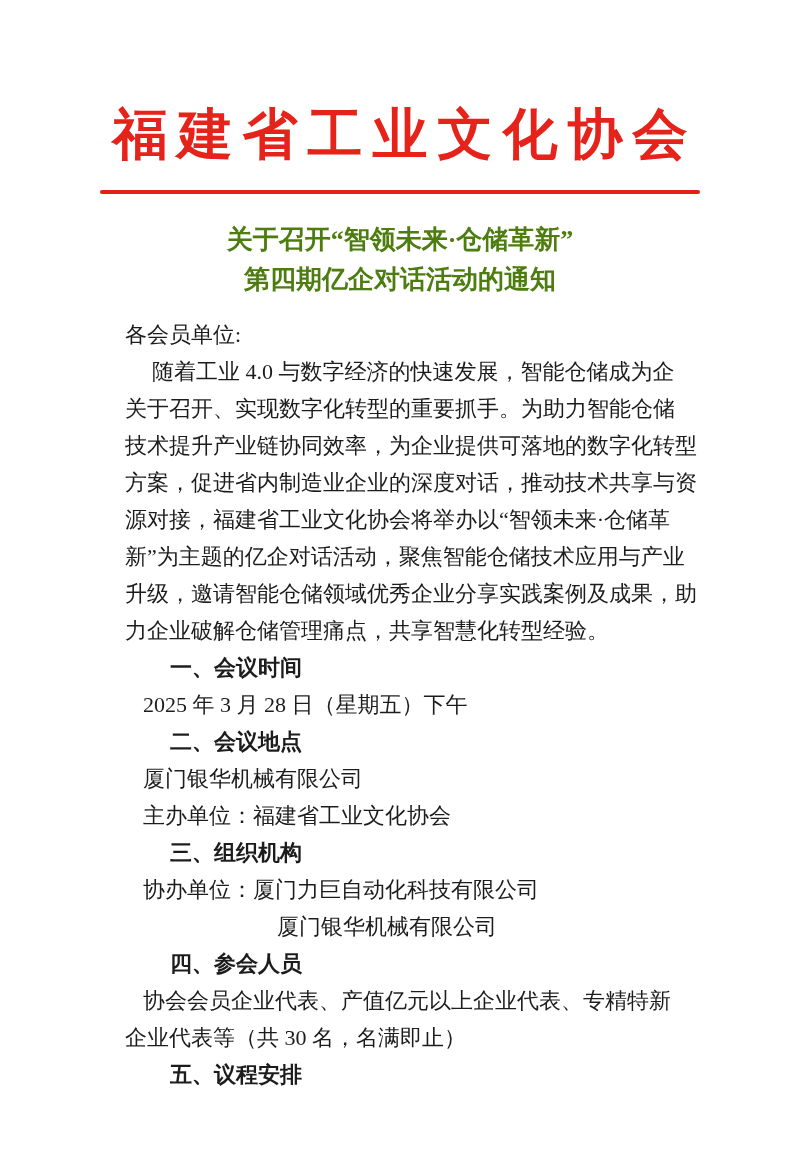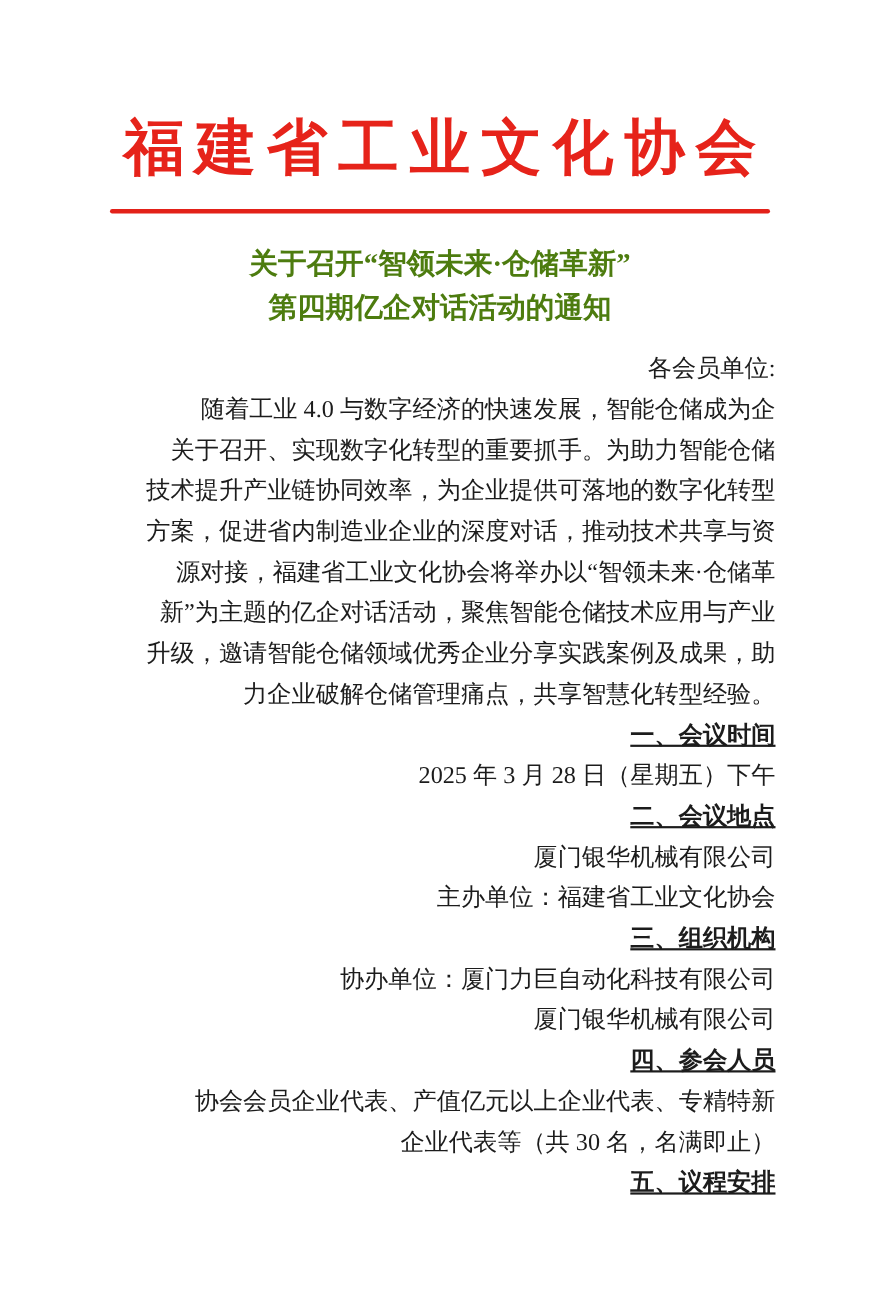--- a/index.html
+++ b/index.html
@@ -38,23 +38,23 @@
     font-size: 26px;
     line-height: 40px;
     color: #4d7c0f;
   }
   .content {
     margin: 16px 90px 0 125px;
     width: 580px;
     font-size: 22px;
     line-height: 37px;
   }
-  .line { white-space: nowrap; text-align: right; }
-  .heading { font-weight: bold; margin-left: 25px; text-decoration: underline; }
-  .para-first { margin-left: 45px; }
+  .line { white-space: nowrap; }
+  .heading { font-weight: bold; margin-left: 45px; }
+  .para-first { margin-left: 27px; }
   .i1 { margin-left: 18px; }
   .i2 { margin-left: 152px; }
 </style>
 </head>
 <body>
 
 <div class="sheet">
 
   <div class="org-header">福建省工业文化协会</div>
 

